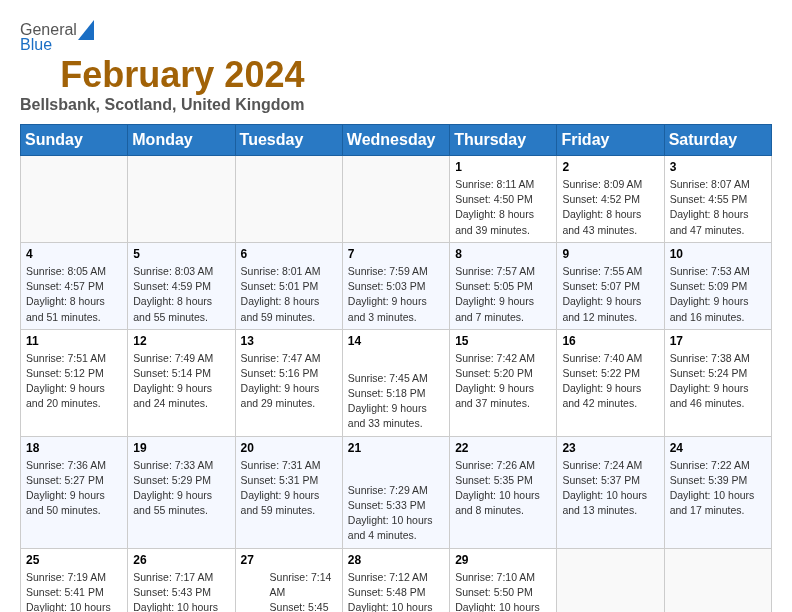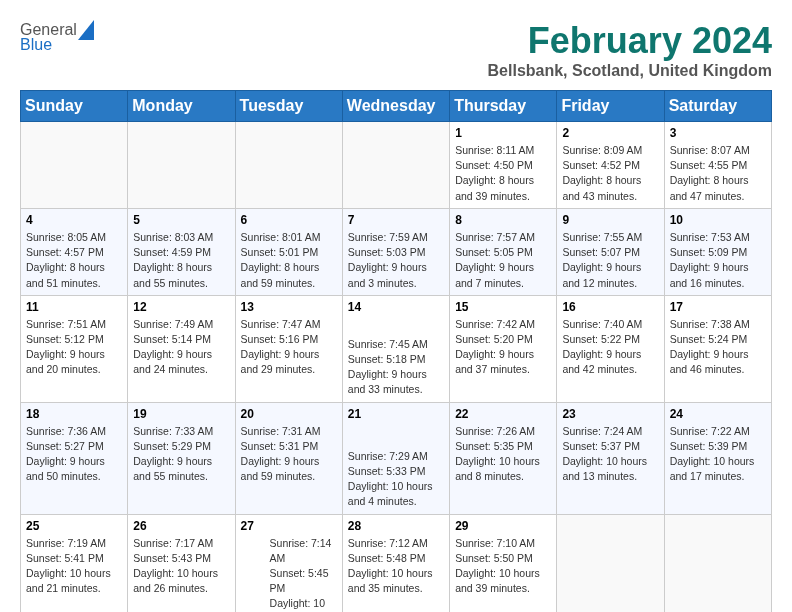--- a/index.html
+++ b/index.html
@@ -8,35 +8,36 @@
       background: #fff;
       width: 792px;
       min-height: 612px;
       padding: 20px;
     }
     .header-area {
       display: flex;
       justify-content: space-between;
       align-items: flex-start;
       margin-bottom: 10px;
+      flex-direction: column;
     }
     .logo {
       display: flex;
       flex-direction: column;
       align-items: flex-start;
     }
     .logo-general { color: #555; }
     .logo-blue { color: #1a6ec4; }
     .title-area {
       text-align: right;
     }
     .month-title {
       font-size: 36px;
       font-weight: bold;
-      color: #0f766e;
+      color: #a16207;
     }
     .location-title {
       font-size: 16px;
       color: #555;
       font-weight: bold;
     }
     .calendar {
       width: 100%;
       border-collapse: collapse;
       font-size: 11px;

